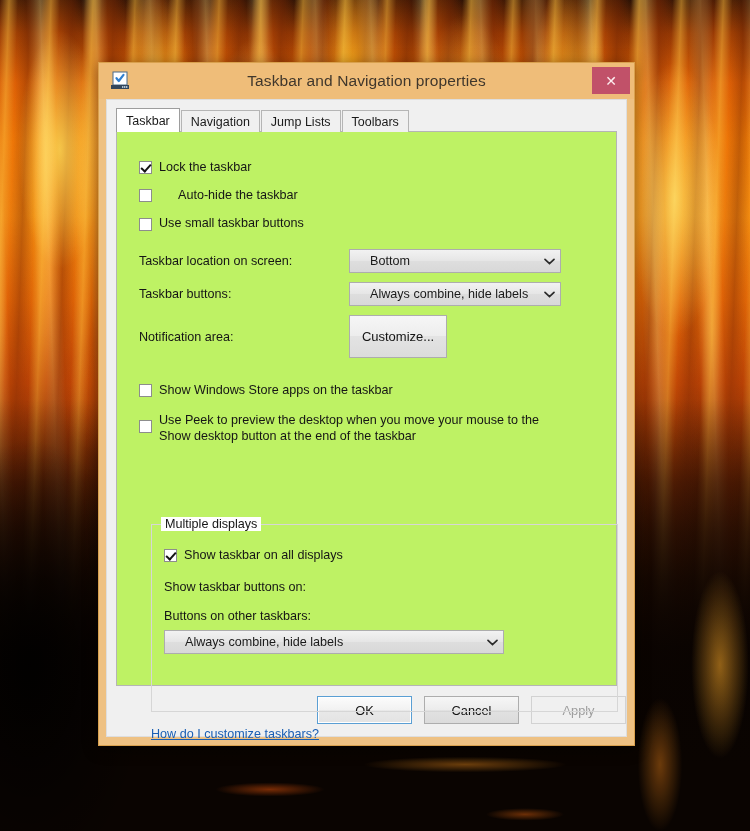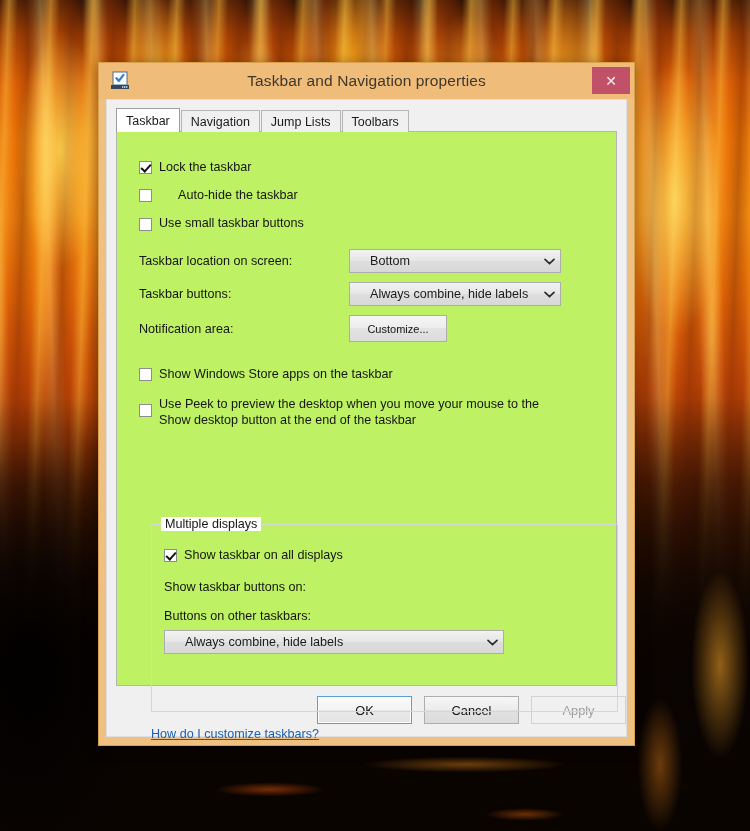--- a/index.html
+++ b/index.html
@@ -221,24 +221,24 @@
     position: relative;
     justify-content: space-between;
   }
   .chev {
     width: 22px;
     display: flex; align-items: center; justify-content: center;
     font-size: 10px;
     color: #2b2b2b;
   }
   .btn {
-    height: 27px;
+    height: 43px;
     background: linear-gradient(to bottom,#f6f6f6 0%,#ededed 48%,#e3e3e3 50%,#dcdcdc 100%);
     border: 1px solid #adadad;
-    font-size: 11px;
+    font-size: 13px;
     color: #141414;
     display: flex; align-items: center; justify-content: center;
     cursor: pointer;
     font-family: "Liberation Sans", sans-serif;
   }
 
   
   .groupbox {
     position: absolute;
     left: 34px; top: 392px;

